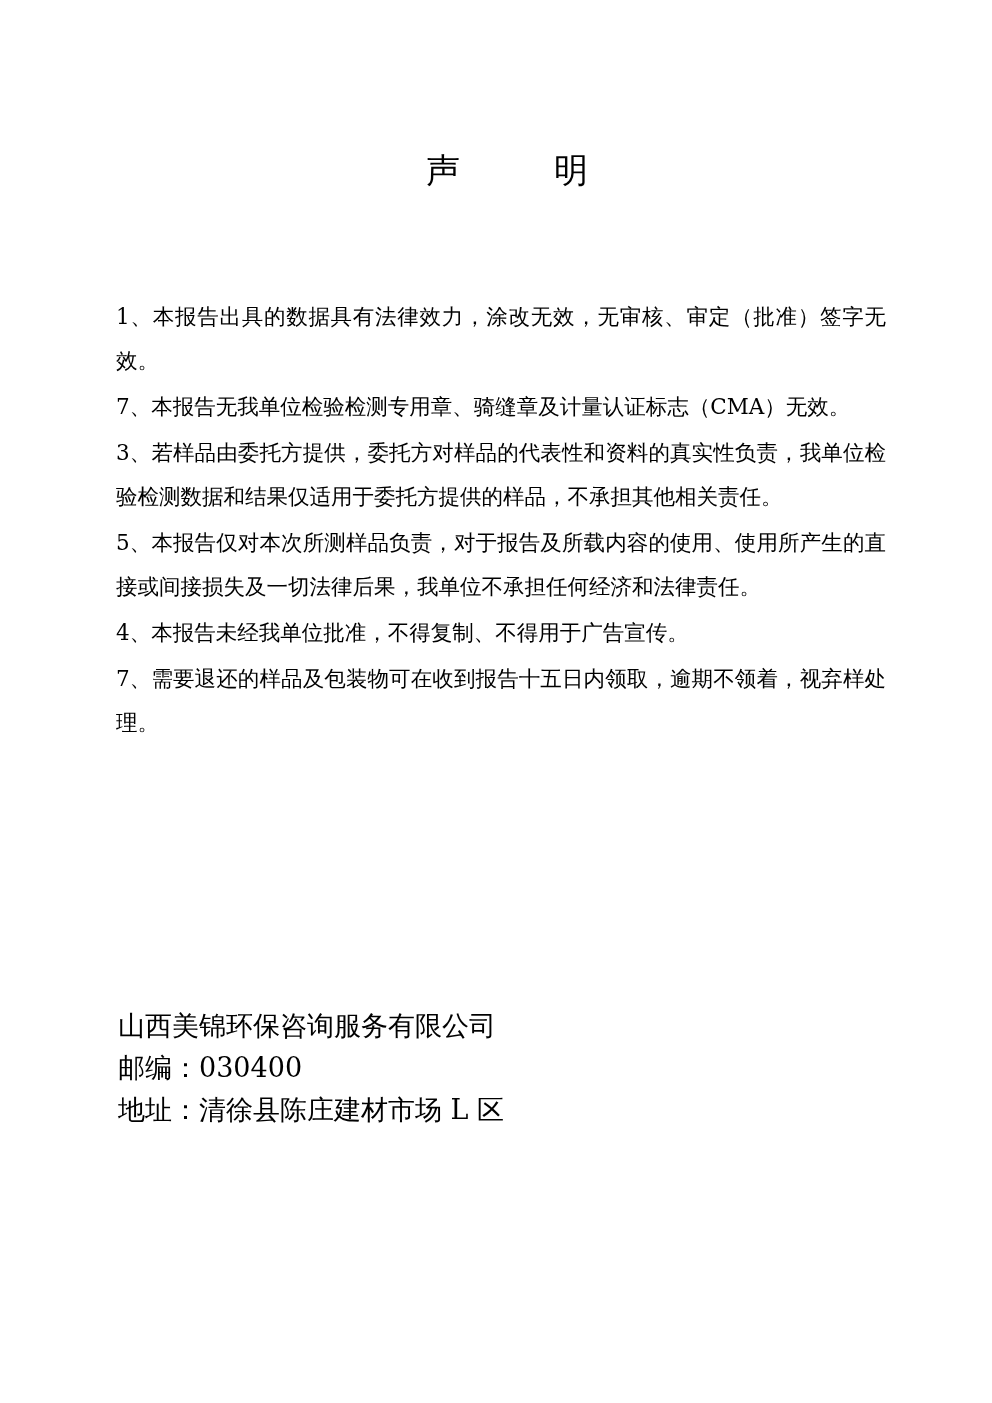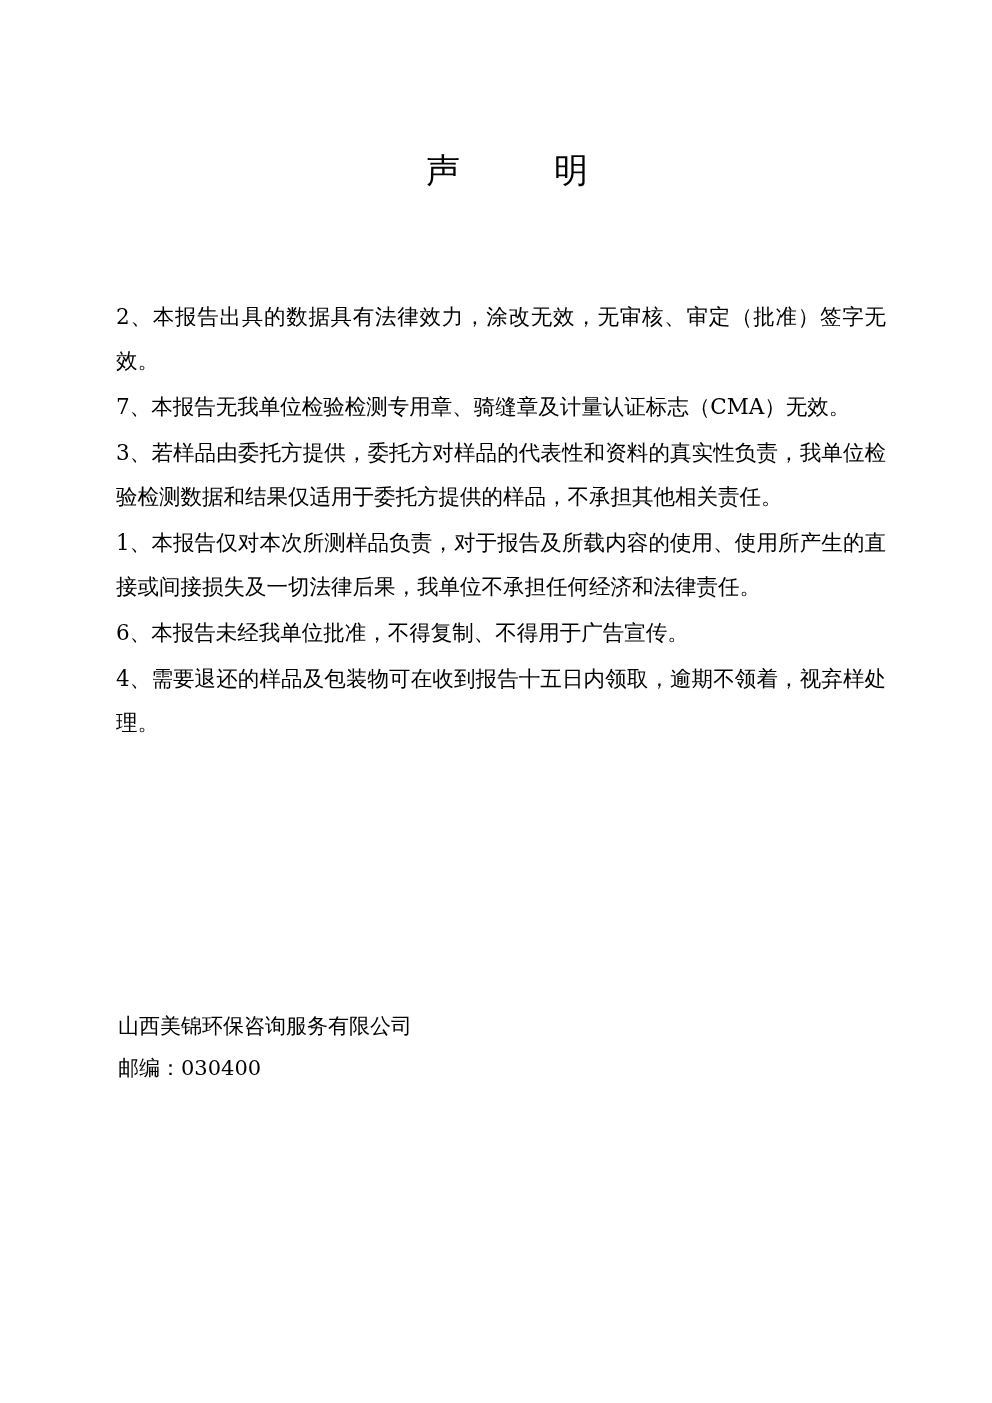--- a/index.html
+++ b/index.html
@@ -47,41 +47,42 @@
     margin: 0 0 2px 0;
     text-indent: 0;
   }
   .contact {
     position: absolute;
     top: 1005px;
     left: 118px;
     width: 770px;
   }
   .contact-line {
-    font-size: 21px;
+    font-size: 27px;
     line-height: 42px;
     white-space: pre;
   }
 </style>
 </head>
 <body>
 
 <div class="page">
 
   <div class="doc-title">
     <span>声</span><span class="gap"></span><span>明</span>
   </div>
 
   <div class="clauses">
-    <p class="clause">2、本报告出具的数据具有法律效力，涂改无效，无审核、审定（批准）签字无效。</p>
+    <p class="clause">1、本报告出具的数据具有法律效力，涂改无效，无审核、审定（批准）签字无效。</p>
     <p class="clause">7、本报告无我单位检验检测专用章、骑缝章及计量认证标志（CMA）无效。</p>
     <p class="clause">3、若样品由委托方提供，委托方对样品的代表性和资料的真实性负责，我单位检验检测数据和结果仅适用于委托方提供的样品，不承担其他相关责任。</p>
-    <p class="clause">1、本报告仅对本次所测样品负责，对于报告及所载内容的使用、使用所产生的直接或间接损失及一切法律后果，我单位不承担任何经济和法律责任。</p>
-    <p class="clause">6、本报告未经我单位批准，不得复制、不得用于广告宣传。</p>
-    <p class="clause">4、需要退还的样品及包装物可在收到报告十五日内领取，逾期不领着，视弃样处理。</p>
+    <p class="clause">5、本报告仅对本次所测样品负责，对于报告及所载内容的使用、使用所产生的直接或间接损失及一切法律后果，我单位不承担任何经济和法律责任。</p>
+    <p class="clause">4、本报告未经我单位批准，不得复制、不得用于广告宣传。</p>
+    <p class="clause">7、需要退还的样品及包装物可在收到报告十五日内领取，逾期不领着，视弃样处理。</p>
   </div>
 
   <div class="contact">
     <div class="contact-line">山西美锦环保咨询服务有限公司</div>
     <div class="contact-line">邮编：030400</div>
+    <div class="contact-line">地址：清徐县陈庄建材市场 L 区</div>
   </div>
 
 </div>
 
 </body></html>

